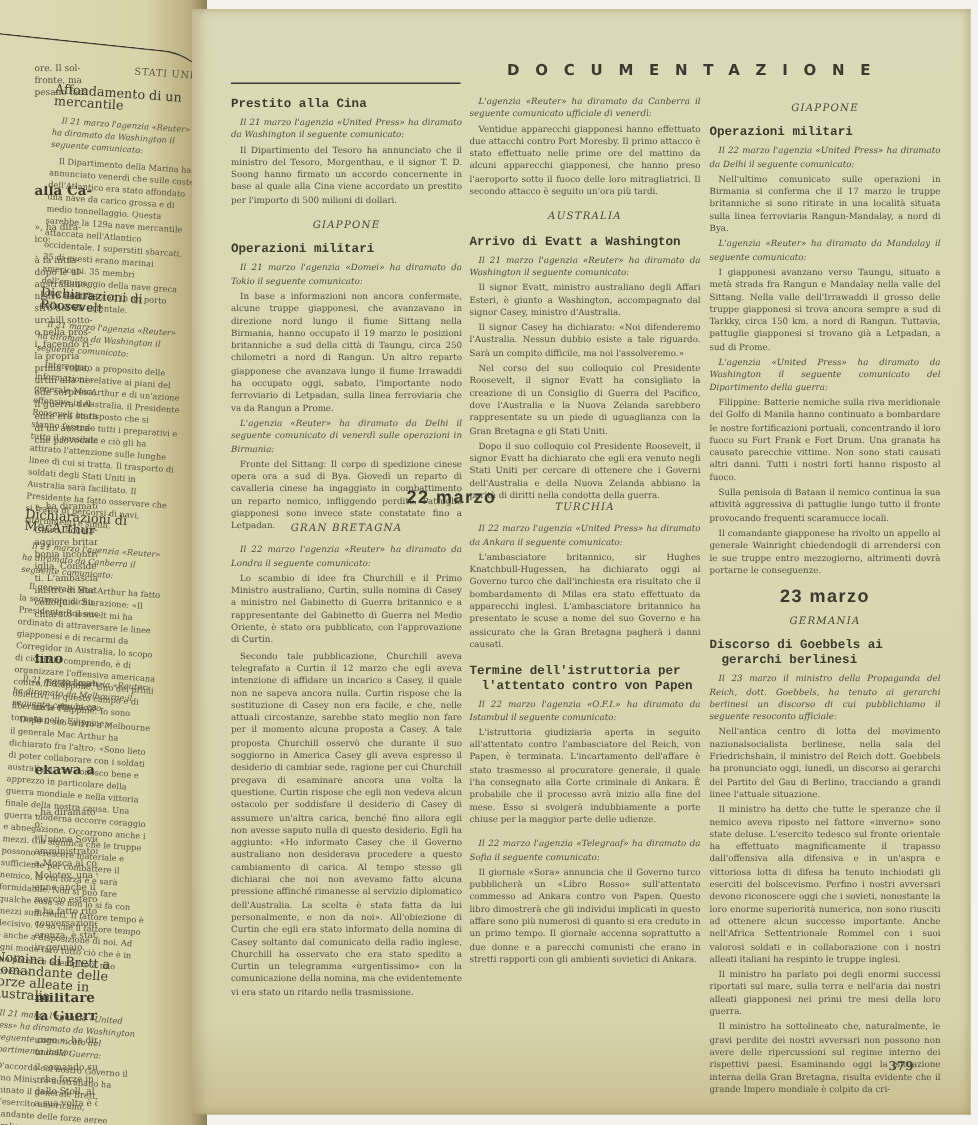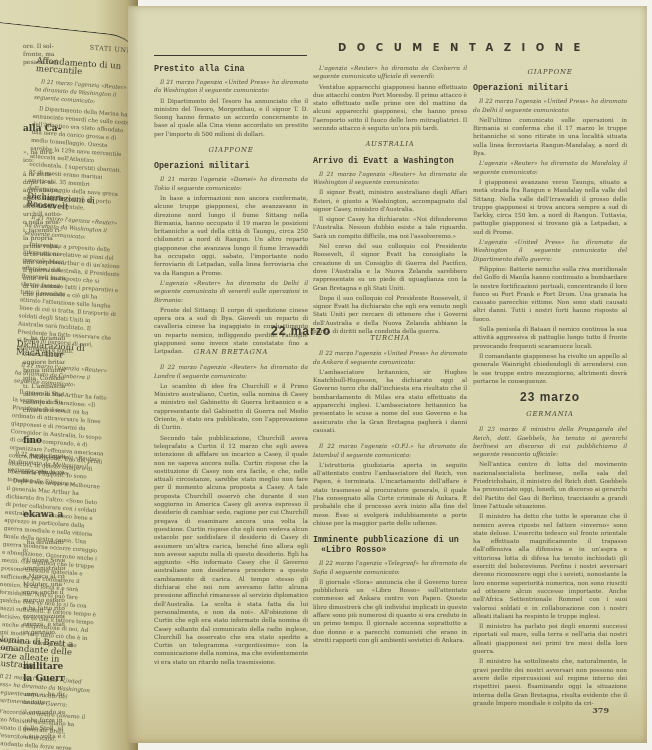--- a/index.html
+++ b/index.html
@@ -220,34 +220,35 @@
         <p>Secondo tale pubblicazione, Churchill aveva telegrafato a Curtin il 12 marzo che egli aveva intenzione di affidare un incarico a Casey, il quale non ne sapeva ancora nulla. Curtin rispose che la sostituzione di Casey non era facile, e che, nelle attuali circostanze, sarebbe stato meglio non fare per il momento alcuna proposta a Casey. A tale proposta Churchill osservò che durante il suo soggiorno in America Casey gli aveva espresso il desiderio di cambiar sede, ragione per cui Churchill pregava di esaminare ancora una volta la questione. Curtin rispose che egli non vedeva alcun ostacolo per soddisfare il desiderio di Casey di assumere un'altra carica, benché fino allora egli non avesse saputo nulla di questo desiderio. Egli ha aggiunto: «Ho informato Casey che il Governo australiano non desiderava procedere a questo cambiamento di carica. Al tempo stesso gli dichiarai che noi non avevamo fatto alcuna pressione affinché rimanesse al servizio diplomatico dell'Australia. La scelta è stata fatta da lui personalmente, e non da noi». All'obiezione di Curtin che egli era stato informato della nomina di Casey soltanto dal comunicato della radio inglese, Churchill ha osservato che era stato spedito a Curtin un telegramma «urgentissimo» con la comunicazione della nomina, ma che evidentemente vi era stato un ritardo nella trasmissione.</p>
       </div>
     </div>
   <div class="col" id="col2b" style="left:185px; top:328px; width:154px;">
       <div class="country">TURCHIA</div>
       <div style="margin-bottom: 8px;">
         <p class="it">Il 22 marzo l'agenzia «United Press» ha diramato da Ankara il seguente comunicato:</p>
         <p>L'ambasciatore britannico, sir Hughes Knatchbull-Hugessen, ha dichiarato oggi al Governo turco che dall'inchiesta era risultato che il bombardamento di Milas era stato effettuato da apparecchi inglesi. L'ambasciatore britannico ha presentato le scuse a nome del suo Governo e ha assicurato che la Gran Bretagna pagherà i danni causati.</p>
       </div>
       <div style="margin-bottom: 8px;">
+        <div class="h3 indent2">Termine dell'istruttoria per l'attentato contro von Papen</div>
         <p class="it">Il 22 marzo l'agenzia «O.F.I.» ha diramato da Istambul il seguente comunicato:</p>
         <p>L'istruttoria giudiziaria aperta in seguito all'attentato contro l'ambasciatore del Reich, von Papen, è terminata. L'incartamento dell'affare è stato trasmesso al procuratore generale, il quale l'ha consegnato alla Corte criminale di Ankara. È probabile che il processo avrà inizio alla fine del mese. Esso si svolgerà indubbiamente a porte chiuse per la maggior parte delle udienze.</p>
       </div>
       <div style="margin-bottom: 8px;">
-        <div class="h3 indent2">Imminente pubblicazione di un «Libro Rosso»</div>
         <p class="it">Il 22 marzo l'agenzia «Telegraaf» ha diramato da Sofia il seguente comunicato:</p>
         <p>Il giornale «Sora» annuncia che il Governo turco pubblicherà un «Libro Rosso» sull'attentato commesso ad Ankara contro von Papen. Questo libro dimostrerà che gli individui implicati in questo affare sono più numerosi di quanto si era creduto in un primo tempo. Il giornale accenna soprattutto a due donne e a parecchi comunisti che erano in stretti rapporti con gli ambienti sovietici di Ankara.</p>
       </div>
     </div>
 
   <div class="date-head" style="left:392px; top:384px;">23 marzo</div>
   <div class="col" id="col3b" style="left:345px; top:404px; width:154px;">
       <div class="country">GERMANIA</div>
       <div style="margin-bottom: 8px;">
+        <div class="h3 indent2">Discorso di Goebbels ai gerarchi berlinesi</div>
         <p class="it">Il 23 marzo il ministro della Propaganda del Reich, dott. Goebbels, ha tenuto ai gerarchi berlinesi un discorso di cui pubblichiamo il seguente resoconto ufficiale:</p>
         <p>Nell'antica centro di lotta del movimento nazionalsocialista berlinese, nella sala del Friedrichshain, il ministro del Reich dott. Goebbels ha pronunciato oggi, lunedì, un discorso ai gerarchi del Partito del Gau di Berlino, tracciando a grandi linee l'attuale situazione.</p>
         <p>Il ministro ha detto che tutte le speranze che il nemico aveva riposto nel fattore «inverno» sono state deluse. L'esercito tedesco sul fronte orientale ha effettuato magnificamente il trapasso dall'offensiva alla difensiva e in un'aspra e vittoriosa lotta di difesa ha tenuto inchiodati gli eserciti del bolscevismo. Perfino i nostri avversari devono riconoscere oggi che i sovieti, nonostante la loro enorme superiorità numerica, non sono riusciti ad ottenere alcun successo importante. Anche nell'Africa Settentrionale Rommel con i suoi valorosi soldati e in collaborazione con i nostri alleati italiani ha respinto le truppe inglesi.</p>
         <p>Il ministro ha parlato poi degli enormi successi riportati sul mare, sulla terra e nell'aria dai nostri alleati giapponesi nei primi tre mesi della loro guerra.</p>
         <p>Il ministro ha sottolineato che, naturalmente, le gravi perdite dei nostri avversari non possono non avere delle ripercussioni sul regime interno dei rispettivi paesi. Esaminando oggi la situazione interna della Gran Bretagna, risulta evidente che il grande Impero mondiale è colpito da cri-</p>
       </div>
     </div>
 
   <div class="page-number">379</div>
 </div>

